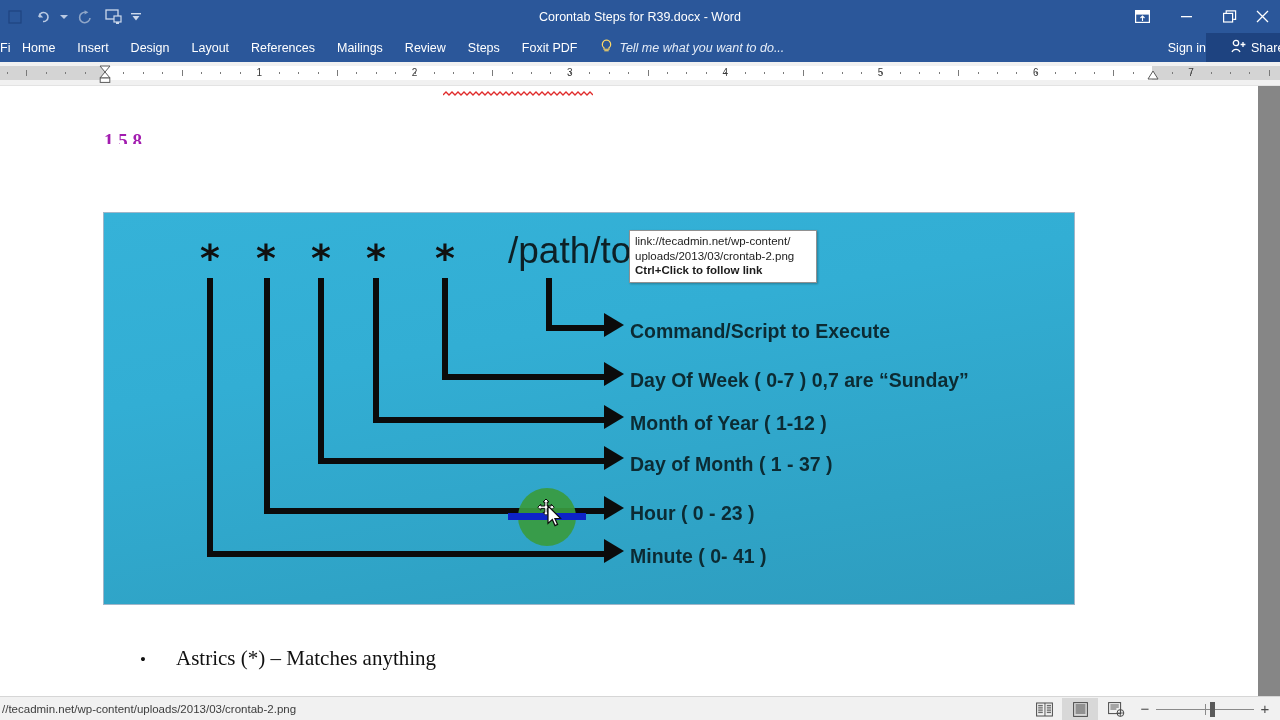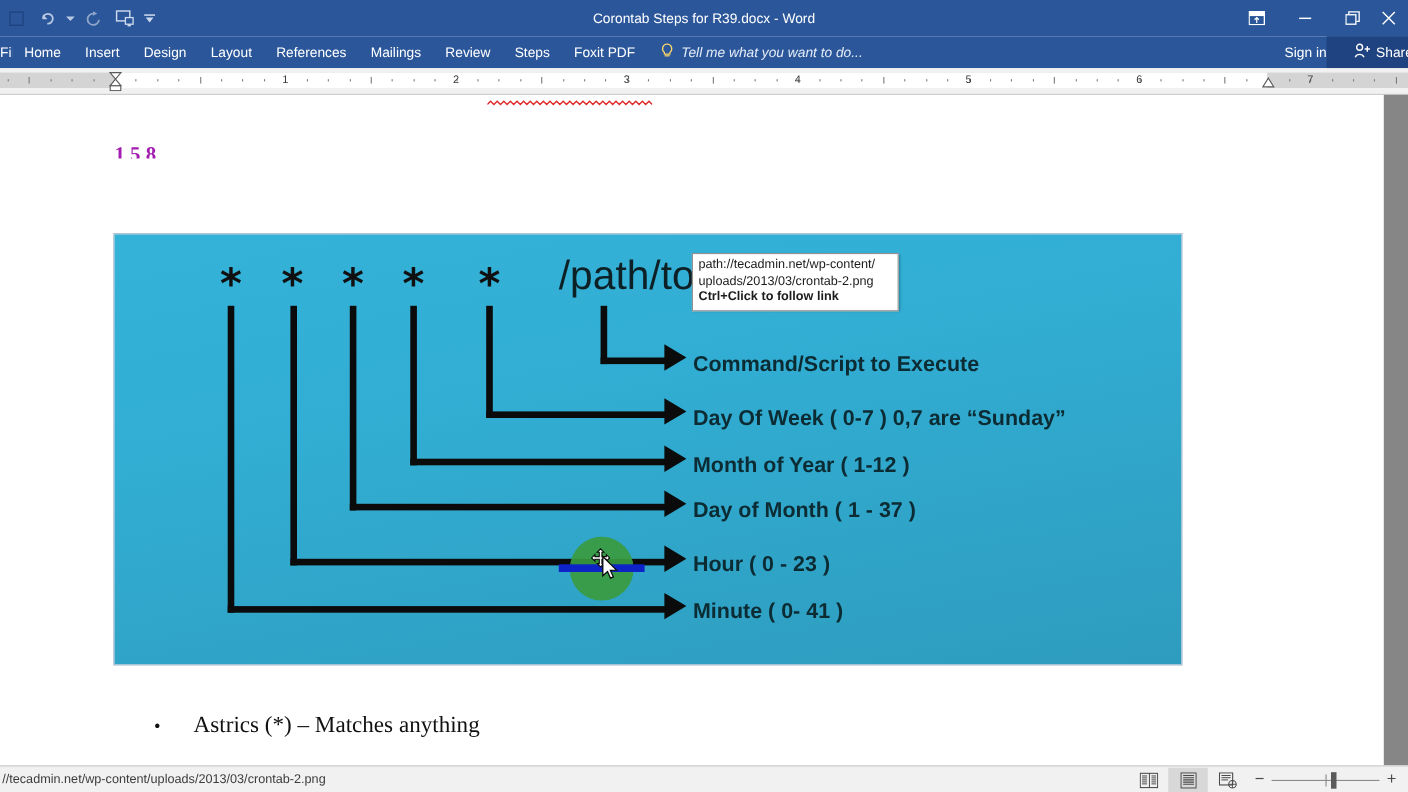--- a/index.html
+++ b/index.html
@@ -481,21 +481,21 @@
 
     <div class="bullet-row">
       <span class="bullet-dot">•</span>
       <span>Astrics (*) – Matches anything</span>
     </div>
 
   </div>
 </div>
 
 <div class="link-tip">
-  <div>path://tecadmin.net/wp-content/</div>
+  <div>link://tecadmin.net/wp-content/</div>
   <div>uploads/2013/03/crontab-2.png</div>
   <div class="bold">Ctrl+Click to follow link</div>
 </div>
 
 <div class="statusbar">
   <div class="status-url">//tecadmin.net/wp-content/uploads/2013/03/crontab-2.png</div>
 
   <div class="status-right">
     <div class="viewbtn">
       <svg width="17" height="15" viewBox="0 0 17 15">

